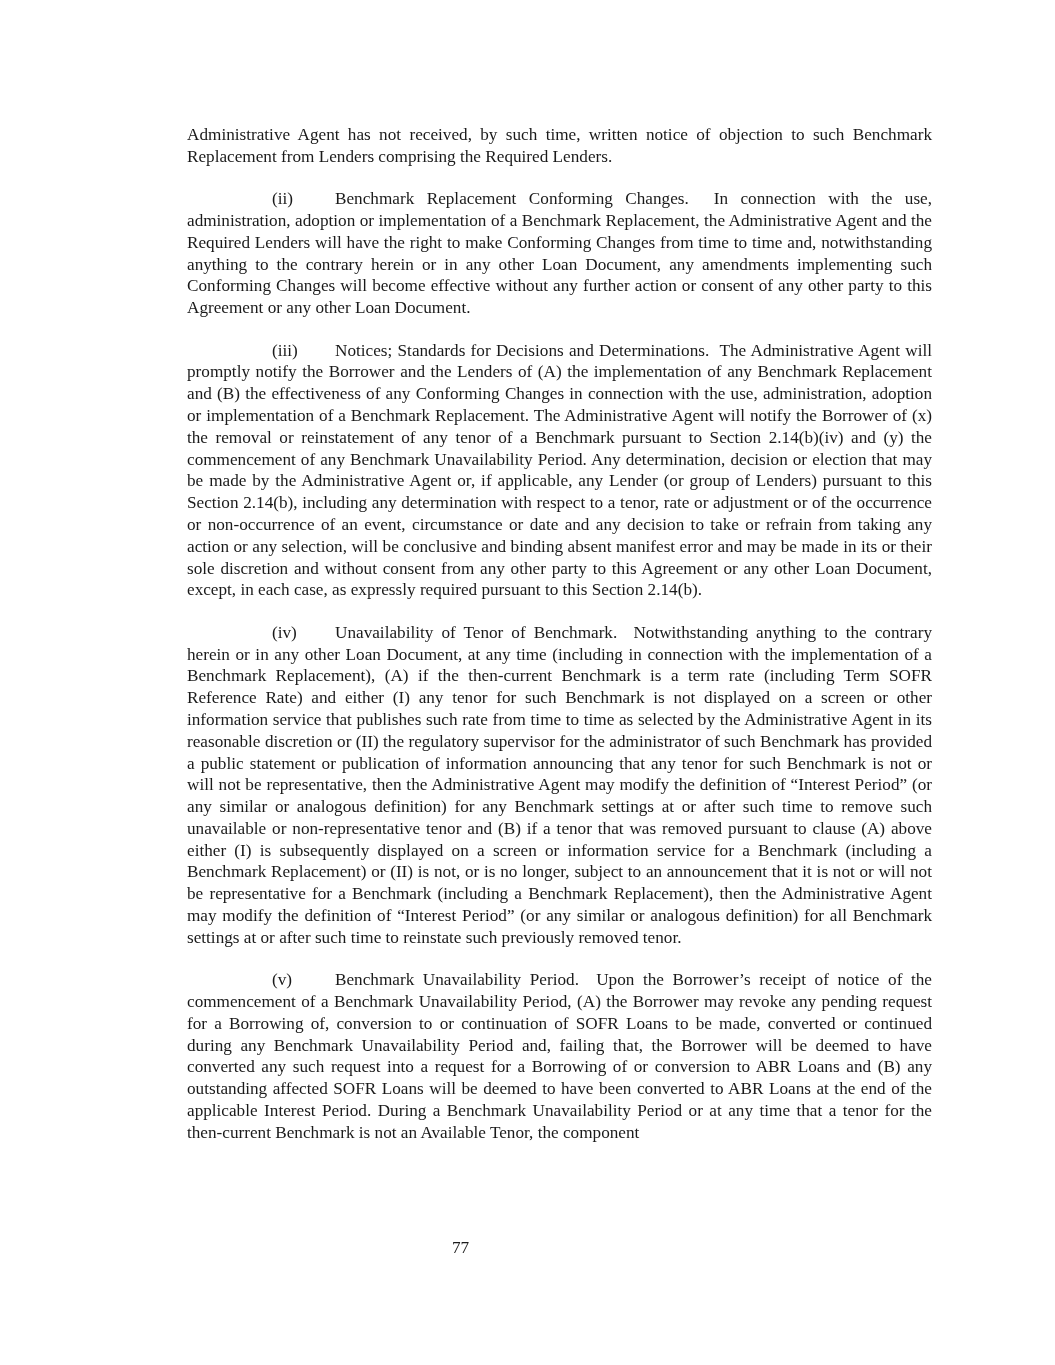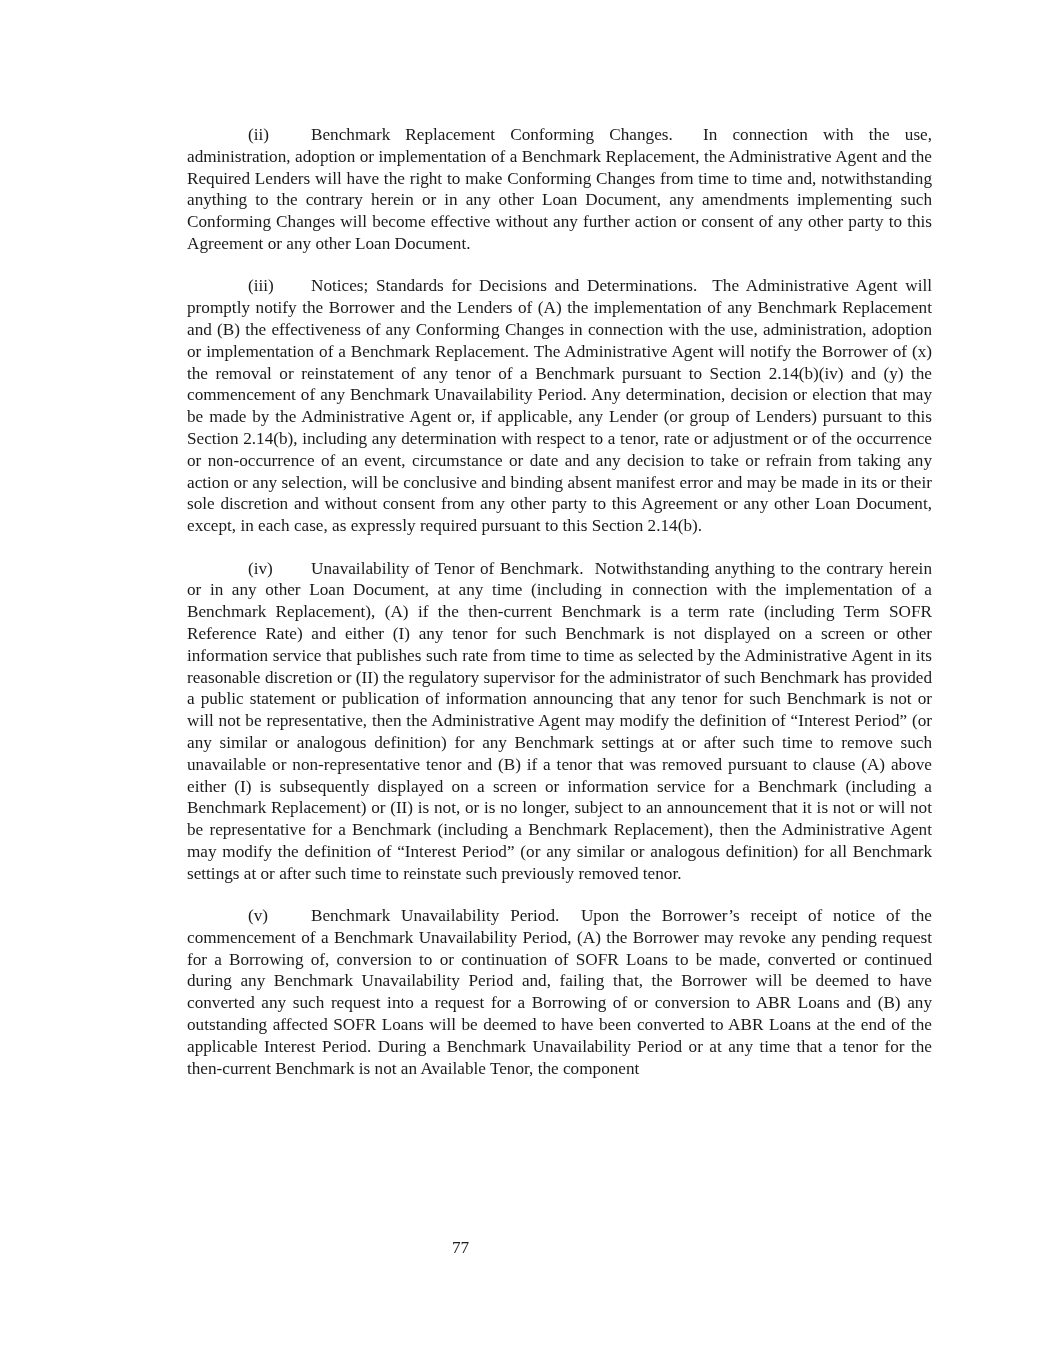--- a/index.html
+++ b/index.html
@@ -22,21 +22,21 @@
       font-size: 17.2px;
       line-height: 21.8px;
       color: #1a1a1a;
       text-align: justify;
     }
     .para {
       margin: 0 0 20.6px 0;
     }
     .para.indent .num {
       display: inline-block;
-      margin-left: 61px;
+      margin-left: 85px;
       width: 63px;
     }
     .link {
       text-underline-offset: 2px;
     }
     .page-number {
       position: absolute;
       left: 0;
       width: 921px;
       top: 1238px;
@@ -44,20 +44,23 @@
       font-family: "Liberation Serif", "DejaVu Serif", serif;
       font-size: 17.2px;
       color: #1a1a1a;
     }
   </style>
 </head>
 <body>
 
 <div class="page">
 
+  <p class="para">
+    <span>Administrative Agent has not received, by such time, written notice of objection to such Benchmark Replacement from Lenders comprising the Required Lenders.</span>
+  </p>
 
   <p class="para indent">
     <span class="num">(ii)</span><span>Benchmark Replacement Conforming Changes.</span>&nbsp; <span>In connection with the use, administration, adoption or implementation of a Benchmark Replacement, the Administrative Agent and the Required Lenders will have the right to make Conforming Changes from time to time and, notwithstanding anything to the contrary herein or in any other Loan Document, any amendments implementing such Conforming Changes will become effective without any further action or consent of any other party to this Agreement or any other Loan Document.</span>
   </p>
 
   <p class="para indent">
     <span class="num">(iii)</span><span>Notices; Standards for Decisions and Determinations.</span>&nbsp; <span>The Administrative Agent will promptly notify the Borrower and the Lenders of (A) the implementation of any Benchmark Replacement and (B) the effectiveness of any Conforming Changes in connection with the use, administration, adoption or implementation of a Benchmark Replacement.  The Administrative Agent will notify the Borrower of (x) the removal or reinstatement of any tenor of a Benchmark pursuant to </span><span class="link">Section 2.14(b)(iv)</span><span> and (y) the commencement of any Benchmark Unavailability Period.  Any determination, decision or election that may be made by the Administrative Agent or, if applicable, any Lender (or group of Lenders) pursuant to this </span><span class="link">Section 2.14(b)</span><span>, including any determination with respect to a tenor, rate or adjustment or of the occurrence or non-occurrence of an event, circumstance or date and any decision to take or refrain from taking any action or any selection, will be conclusive and binding absent manifest error and may be made in its or their sole discretion and without consent from any other party to this Agreement or any other Loan Document, except, in each case, as expressly required pursuant to this </span><span class="link">Section 2.14(b)</span><span>.</span>
   </p>
 
   <p class="para indent">

